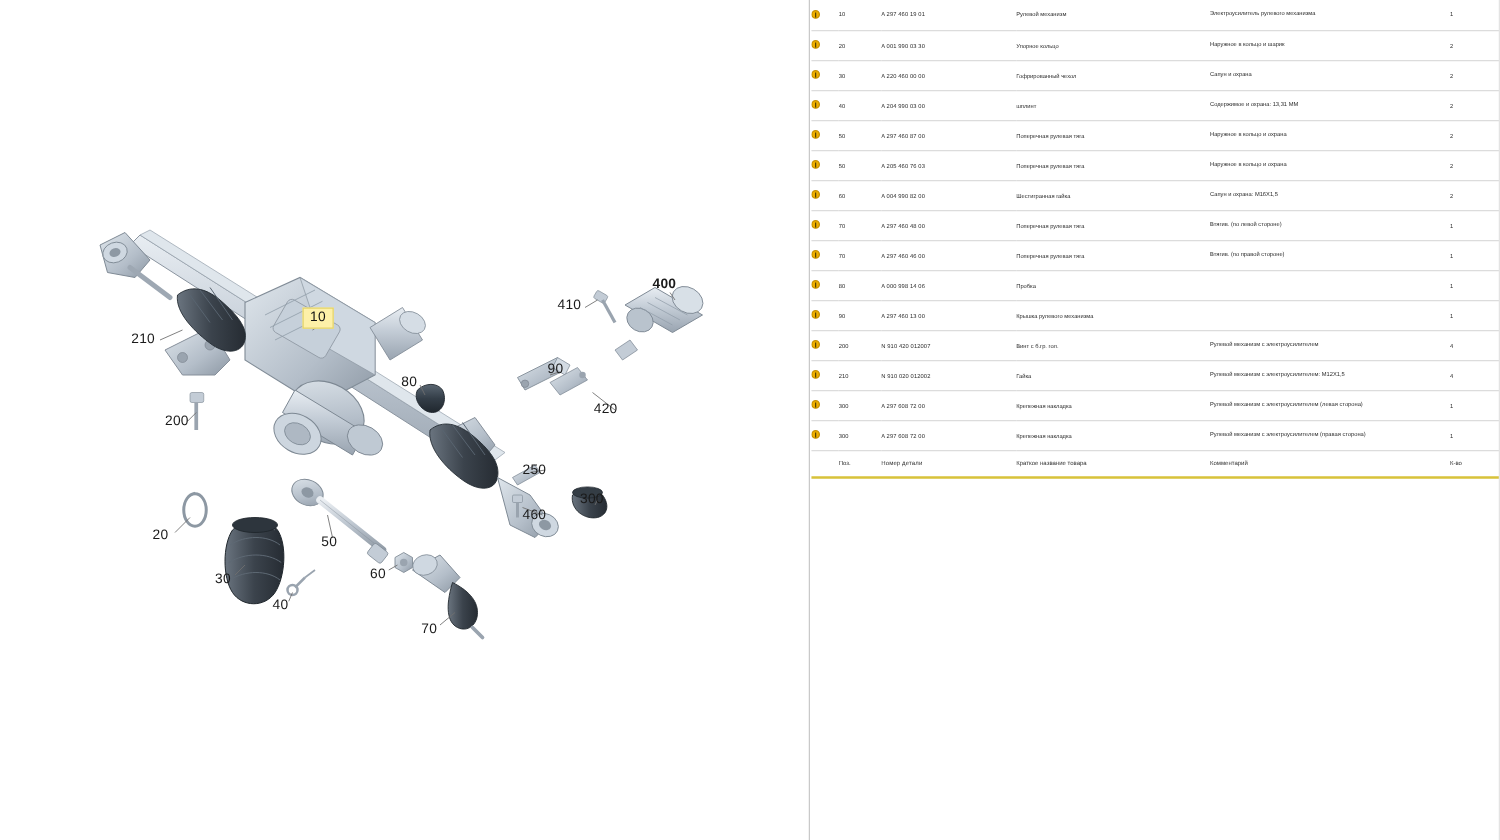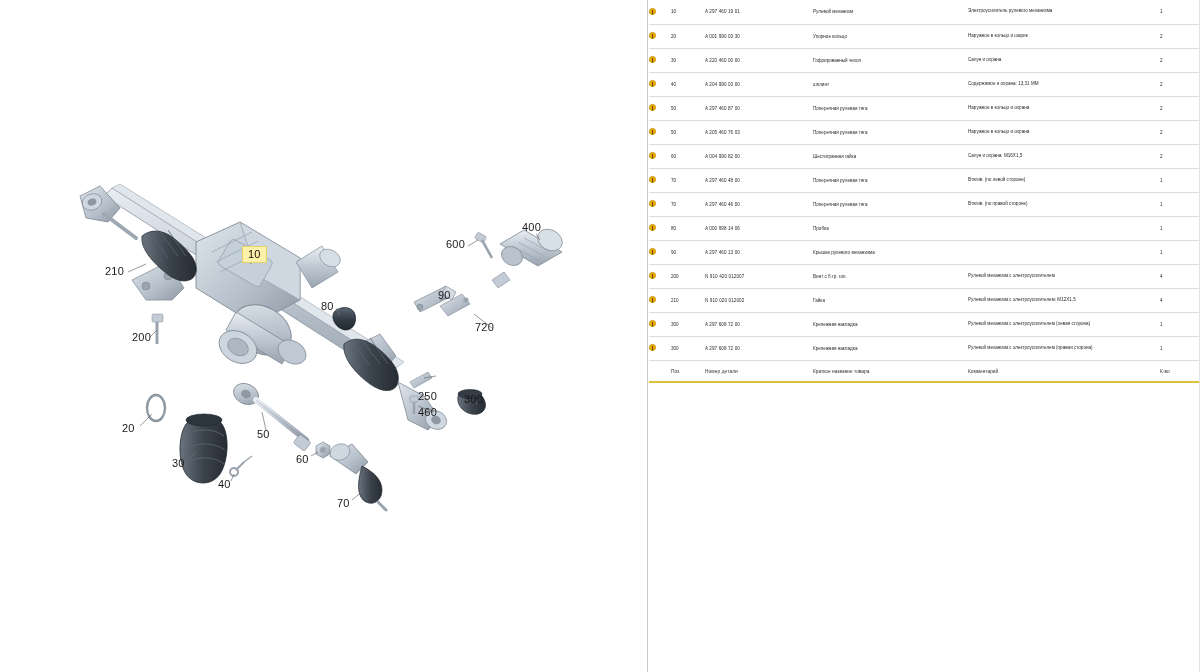--- a/index.html
+++ b/index.html
@@ -320,26 +320,26 @@
     <div class="callout" style="left:132px;top:331px;"><span>200</span></div>
     <div class="callout hl" style="left:242px;top:246px;"><span>10</span></div>
     <div class="callout" style="left:122px;top:422px;"><span>20</span></div>
     <div class="callout" style="left:172px;top:457px;"><span>30</span></div>
     <div class="callout" style="left:218px;top:478px;"><span>40</span></div>
     <div class="callout" style="left:257px;top:428px;"><span>50</span></div>
     <div class="callout" style="left:296px;top:453px;"><span>60</span></div>
     <div class="callout" style="left:337px;top:497px;"><span>70</span></div>
     <div class="callout" style="left:321px;top:300px;"><span>80</span></div>
     <div class="callout" style="left:438px;top:289px;"><span>90</span></div>
-    <div class="callout" style="left:418px;top:390px;"><span>250</span></div>
+    <div class="callout" style="left:418px;top:370px;"><span>250</span></div>
     <div class="callout" style="left:418px;top:406px;"><span>460</span></div>
     <div class="callout" style="left:464px;top:393px;"><span>300</span></div>
-    <div class="callout" style="left:522px;top:221px;"><span>400</span></div>
-    <div class="callout" style="left:446px;top:238px;"><span>600</span></div>
-    <div class="callout" style="left:475px;top:321px;"><span>720</span></div>
+    <div class="callout" style="left:522px;top:221px;font-weight:bold;"><span>400</span></div>
+    <div class="callout" style="left:446px;top:238px;"><span>410</span></div>
+    <div class="callout" style="left:475px;top:321px;"><span>420</span></div>
   </div>
 
   <div id="table-pane">
     <table class="parts">
       <colgroup>
         <col class="c-ico">
           <col class="c-pos">
           <col class="c-num">
         <col class="c-name">
           <col class="c-note">

